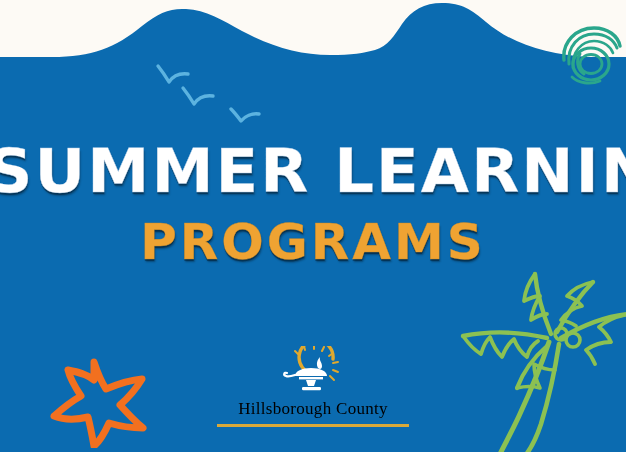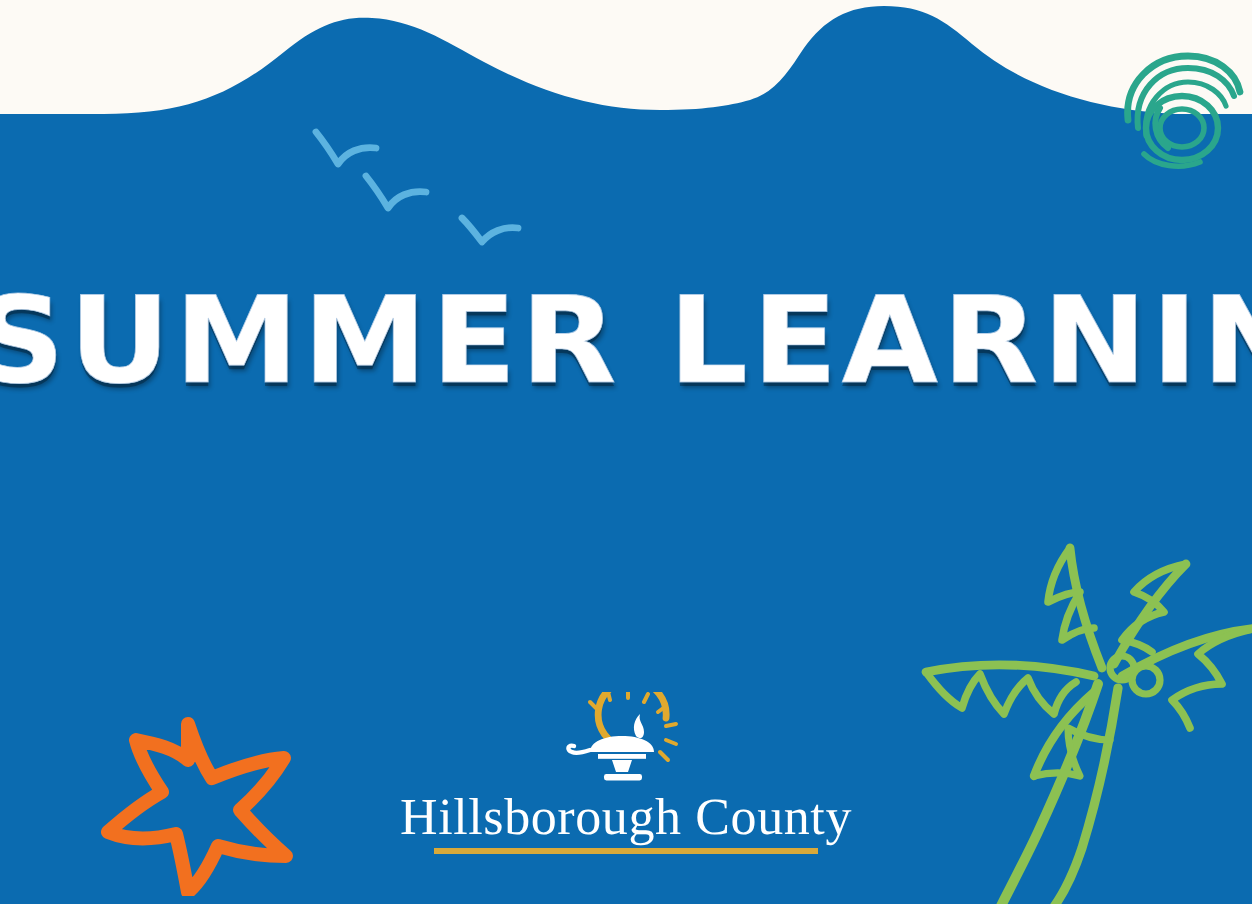--- a/index.html
+++ b/index.html
@@ -119,23 +119,23 @@
   }
   .logo-mark {
     display: block;
     margin: 0 auto 2px auto;
     width: 72px;
     height: 46px;
   }
   .logo-name {
     display: block;
     font-family: "Liberation Serif", serif;
-    font-size: 26px;
+    font-size: 17px;
     line-height: 29px;
-    color: #ffffff;
+    color: #000000;
     letter-spacing: 0.3px;
   }
   .logo-rule {
     display: block;
     width: 192px;
     height: 3px;
     margin: 1px auto 3px auto;
     background: #d9a93a;
   }
   .logo-tagline {
@@ -235,20 +235,21 @@
                C34,64 22,64 12,60
                C21,52 30,45 39,40
                C33,31 28,22 26,14
                C36,16 45,18 52,24
                Z"></path>
     </g>
   </svg>
 
   <div class="headline-block">
     <span class="title-main">SUMMER LEARNING</span>
+    <span class="title-sub">PROGRAMS</span>
   </div>
 
   <div class="logo-lockup">
     <svg class="logo-mark" viewBox="0 0 72 46" aria-hidden="true">
 
       <g stroke="#e0a92e" stroke-width="2" stroke-linecap="round" fill="none">
         <path d="M36,28 A17,17 0 1 1 56,13" stroke-width="3.4"></path>
         <path d="M37,3 L37,-1"></path>
         <path d="M45,5 L47,1"></path>
         <path d="M52,10 L56,7"></path>

